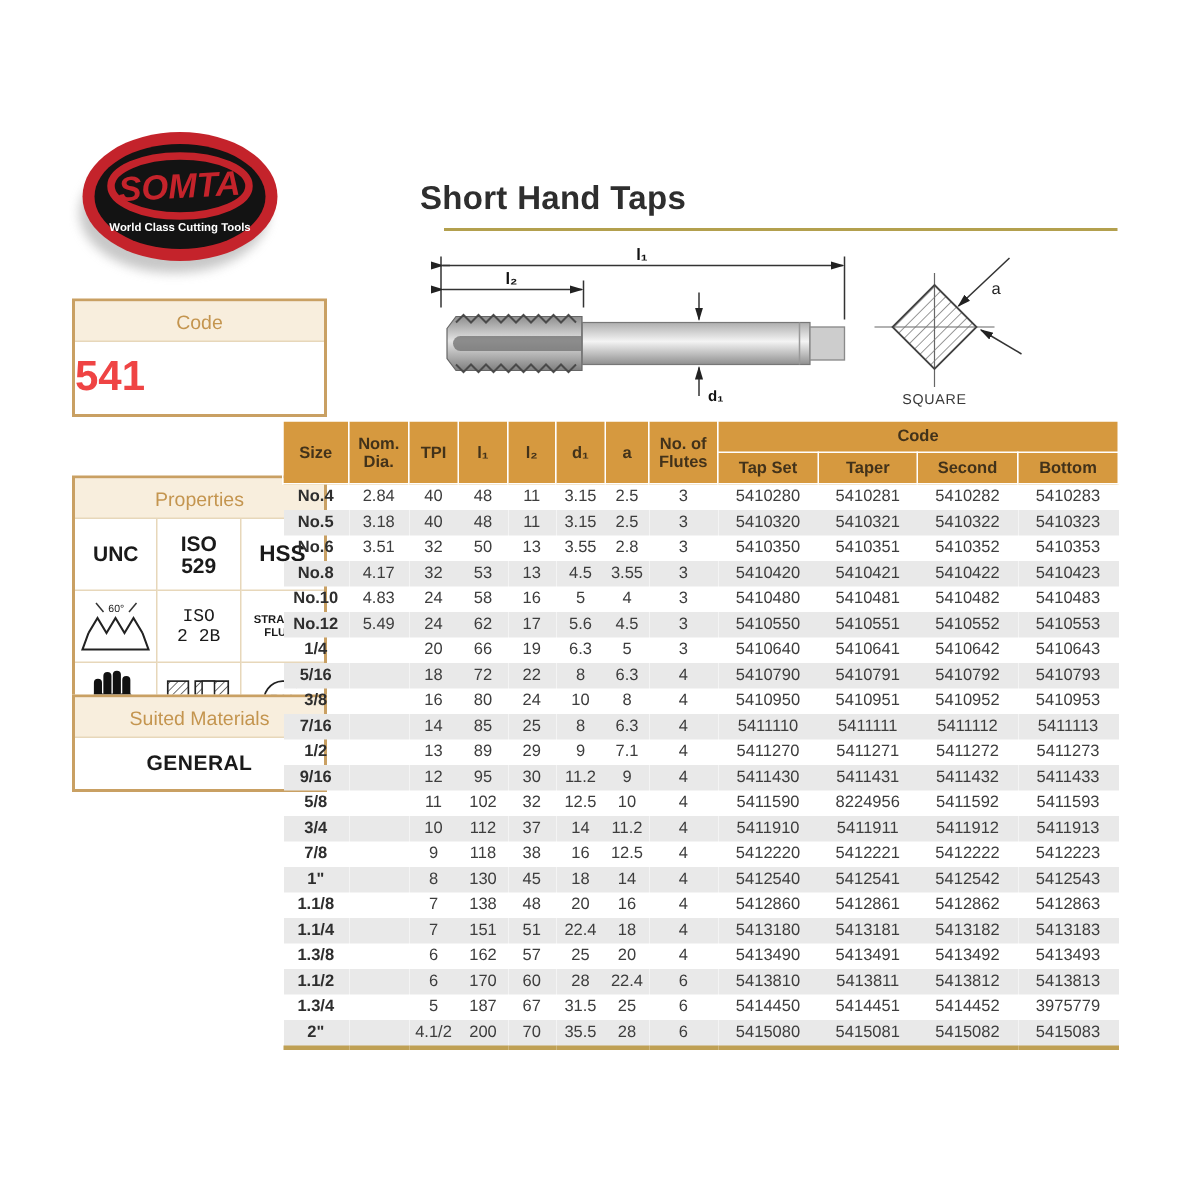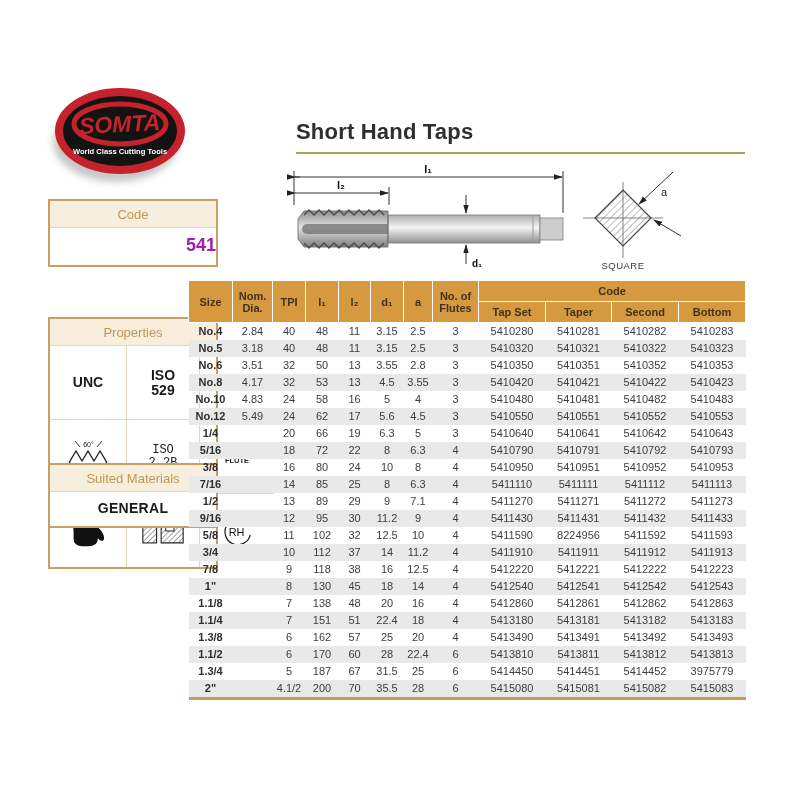--- a/index.html
+++ b/index.html
@@ -3,35 +3,35 @@
 <meta charset="utf-8">
 <style>
   html,body{margin:0;padding:0;}
   body{
     width:788px;height:788px;position:relative;background:#ffffff;
     font-family:"Liberation Sans",sans-serif;color:#333;overflow:hidden;
   }
   
   .logo{position:absolute;left:46px;top:82px;width:152px;height:108px;}
   
-  .page-title{position:absolute;left:296px;top:119px;font-size:22px;font-weight:bold;color:#2e2e2e;letter-spacing:.2px;}
+  .page-title{position:absolute;left:280px;top:119px;font-size:22px;font-weight:bold;color:#2e2e2e;letter-spacing:.2px;}
   .title-rule{position:absolute;left:296px;top:152px;width:449px;height:2px;background:#b3a04e;}
   
   .tap-drawing{position:absolute;left:286px;top:161px;width:288px;height:110px;}
   .square-drawing{position:absolute;left:577px;top:166px;width:112px;height:108px;}
   
   .info-box{position:absolute;left:48px;width:170px;border:2px solid #c9a063;background:#fff;box-sizing:border-box;}
   .info-box .box-header{background:#f8eedd;color:#c4954f;font-size:13px;text-align:center;
     padding:6px 0 5px;border-bottom:1px solid #e7d7ba;}
   .code-box{top:199px;}
-  .code-box .box-value{font-size:18px;font-weight:bold;color:#a21caf;text-align:right;padding:7px 0 9px;}
+  .code-box .box-value{font-size:28px;font-weight:bold;color:#ef4444;text-align:left;padding:7px 0 9px;}
   .props-box{top:286px;margin-top:31px;}
   .props-grid{display:grid;grid-template-columns:1fr 1fr 1fr;}
   .props-cell{border-right:1px solid #e7d7ba;border-bottom:1px solid #e7d7ba;height:45px;
-    display:flex;align-items:center;justify-content:center;text-align:center;padding:14px;}
+    display:flex;align-items:center;justify-content:center;text-align:center;padding:1px;}
   .props-cell:nth-child(3n){border-right:none;}
   .props-cell:nth-child(n+7){border-bottom:none;justify-content:center;}
   .p-big{font-size:14px;font-weight:bold;color:#1a1a1a;line-height:15px;}
   .p-med{font-size:12px;color:#1a1a1a;line-height:13px;font-family:Liberation Mono, monospace;}
   .p-small{font-size:7.5px;font-weight:bold;color:#1a1a1a;line-height:8.5px;}
   .mats-box{top:463px;}
   .mats-box .box-value{font-size:14px;font-weight:bold;color:#1a1a1a;text-align:center;padding:8px 0 10px;letter-spacing:.3px;}
   
   .spec-table{position:absolute;left:188px;top:280px;width:557px;border-collapse:collapse;
     table-layout:fixed;border-bottom:3px solid #bfa054;}

